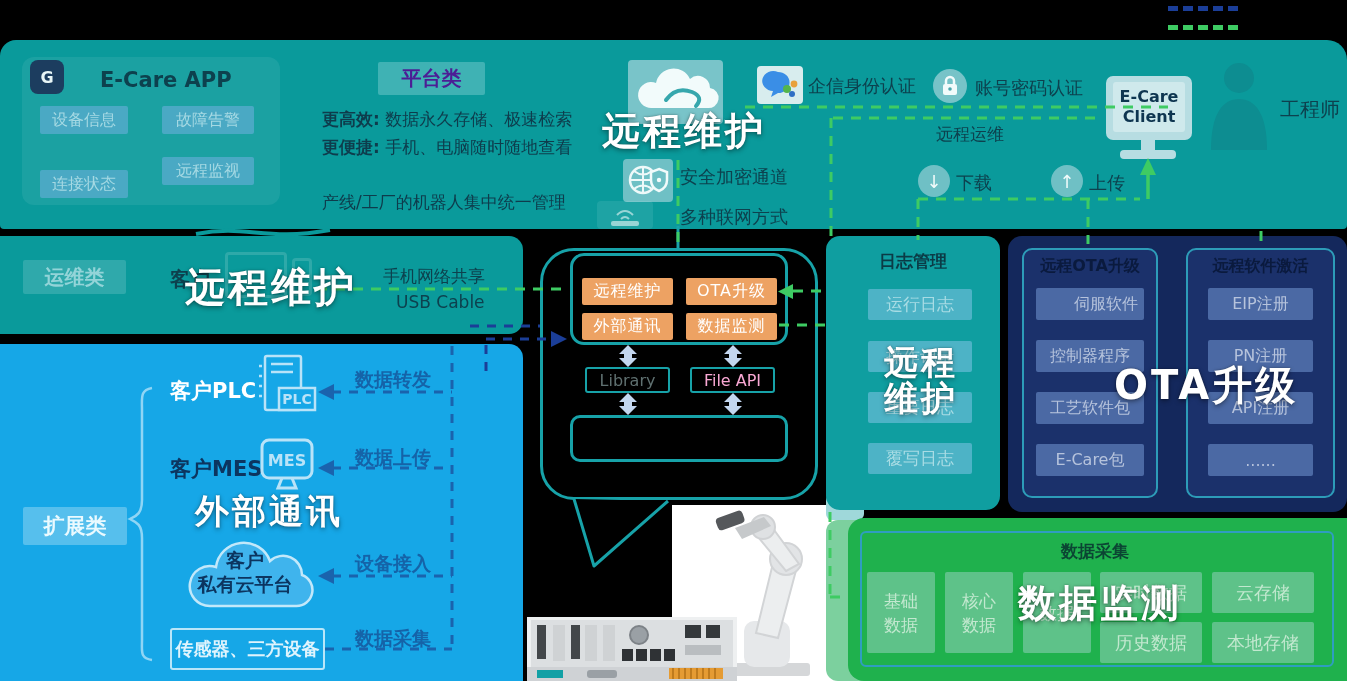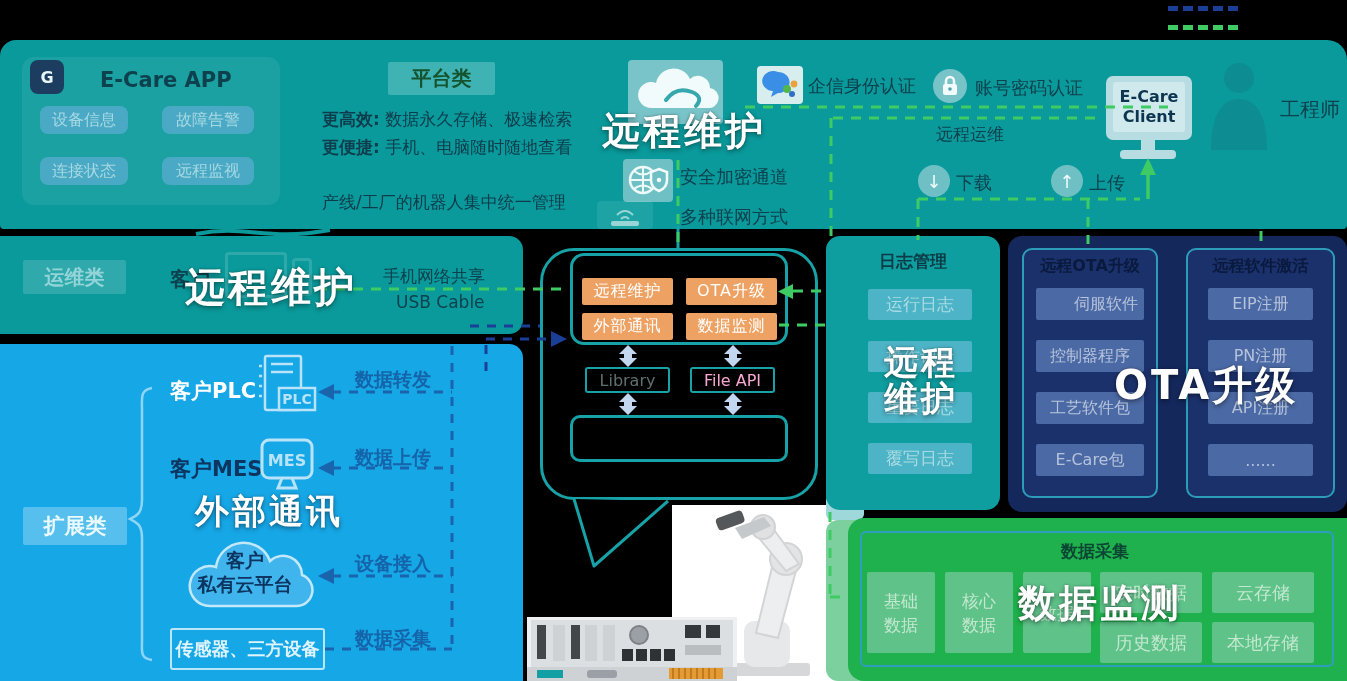--- a/index.html
+++ b/index.html
@@ -4,21 +4,21 @@
 <style>
   html,body{margin:0;padding:0;background:#000;}
   body{font-family:"DejaVu Sans","Liberation Sans",sans-serif;}
   #stage{position:relative;width:1347px;height:681px;background:#000;overflow:hidden;}
   .p{position:absolute;box-sizing:border-box;}
   .c{display:flex;align-items:center;justify-content:center;text-align:center;}
   .col{display:flex;flex-direction:column;align-items:center;justify-content:center;text-align:center;}
   .big{color:#fff;font-weight:800;letter-spacing:3px;white-space:nowrap;
        text-shadow:0 2px 5px rgba(0,0,0,.4),0 0 2px rgba(0,0,0,.35);}
   .dk{color:#0d414e;}
-  .chip-teal{background:#4aa9c4;color:#a5d9e3;font-size:16px;border-radius:8px;}
+  .chip-teal{background:#4aa9c4;color:#a5d9e3;font-size:16px;border-radius:2px;}
   .chip-log{background:#4db3c6;color:#a8dce4;font-size:17px;border-radius:2px;}
   .chip-navy{background:#4b69a4;color:#b6c3dc;font-size:16px;border-radius:2px;}
   .chip-green{background:#5ec289;color:#c2e8cf;font-size:17px;border-radius:2px;}
   .chip-orange{background:#eda263;color:#fff;font-size:16px;border-radius:2px;letter-spacing:1px;}
   .badge{font-weight:bold;border-radius:2px;}
   .feat{font-size:17px;color:#0e3c4c;white-space:nowrap;}
   .feat b{font-weight:800;}
   .lbl{font-size:18px;color:#0d414e;white-space:nowrap;}
   .bluelbl{font-size:19px;color:#1563a8;font-weight:600;white-space:nowrap;}
   .outline-teal{border:3px solid #17a2a8;}
@@ -72,24 +72,24 @@
   <div class="p" style="left:1168px;top:6px;width:70px;height:0;border-top:5px dashed #1b3e97;"></div>
   <div class="p" style="left:1168px;top:25px;width:70px;height:0;border-top:5px dashed #3ecb63;"></div>
 
   <div class="p" style="left:0;top:40px;width:1347px;height:189px;background:#0a9a9b;border-radius:16px 20px 4px 4px;"></div>
 
   <div class="p" style="left:22px;top:57px;width:258px;height:148px;background:rgba(255,255,255,.07);border-radius:12px;"></div>
   <div class="p c" style="left:30px;top:60px;width:34px;height:34px;background:#1c3d5f;border-radius:8px;color:#e8f6f7;font-weight:800;font-size:16px;">G</div>
   <div class="p dk" style="left:100px;top:68px;font-size:21px;font-weight:800;">E-Care APP</div>
   <div class="p c chip-teal" style="left:40px;top:106px;width:88px;height:28px;">设备信息</div>
   <div class="p c chip-teal" style="left:162px;top:106px;width:92px;height:28px;">故障告警</div>
-  <div class="p c chip-teal" style="left:40px;top:157px;width:88px;height:28px;">连接状态</div>
+  <div class="p c chip-teal" style="left:40px;top:170px;width:88px;height:28px;">连接状态</div>
   <div class="p c chip-teal" style="left:162px;top:157px;width:92px;height:28px;">远程监视</div>
 
-  <div class="p c badge" style="left:378px;top:62px;width:107px;height:33px;background:#3fb2b4;color:#14532d;font-size:20px;margin-left:10px;">平台类</div>
+  <div class="p c badge" style="left:378px;top:62px;width:107px;height:33px;background:#3fb2b4;color:#4c1d95;font-size:20px;">平台类</div>
 
   <div class="p feat" style="left:322px;top:108px;"><b>更高效:</b><span> 数据永久存储、极速检索</span></div>
   <div class="p feat" style="left:322px;top:136px;"><b>更便捷:</b><span> 手机、电脑随时随地查看</span></div>
   <div class="p feat" style="left:322px;top:191px;"><b></b><span>产线/工厂的机器人集中统一管理</span></div>
 
   <div class="p" style="left:628px;top:60px;width:95px;height:64px;background:#79c4c9;border-radius:4px;">
     <svg width="95" height="64" viewBox="0 0 95 64">
       <path d="M24,48 a13,13 0 1 1 4,-25 a18,18 0 0 1 34,-4 a12,12 0 0 1 20,9 a10,10 0 0 1 -3,20 z" fill="#f2fbfb"></path>
       <path d="M38,40 q10,-14 26,-8 q12,5 4,14" stroke="#36a7ad" stroke-width="4" fill="none" stroke-linecap="round"></path>
     </svg>

